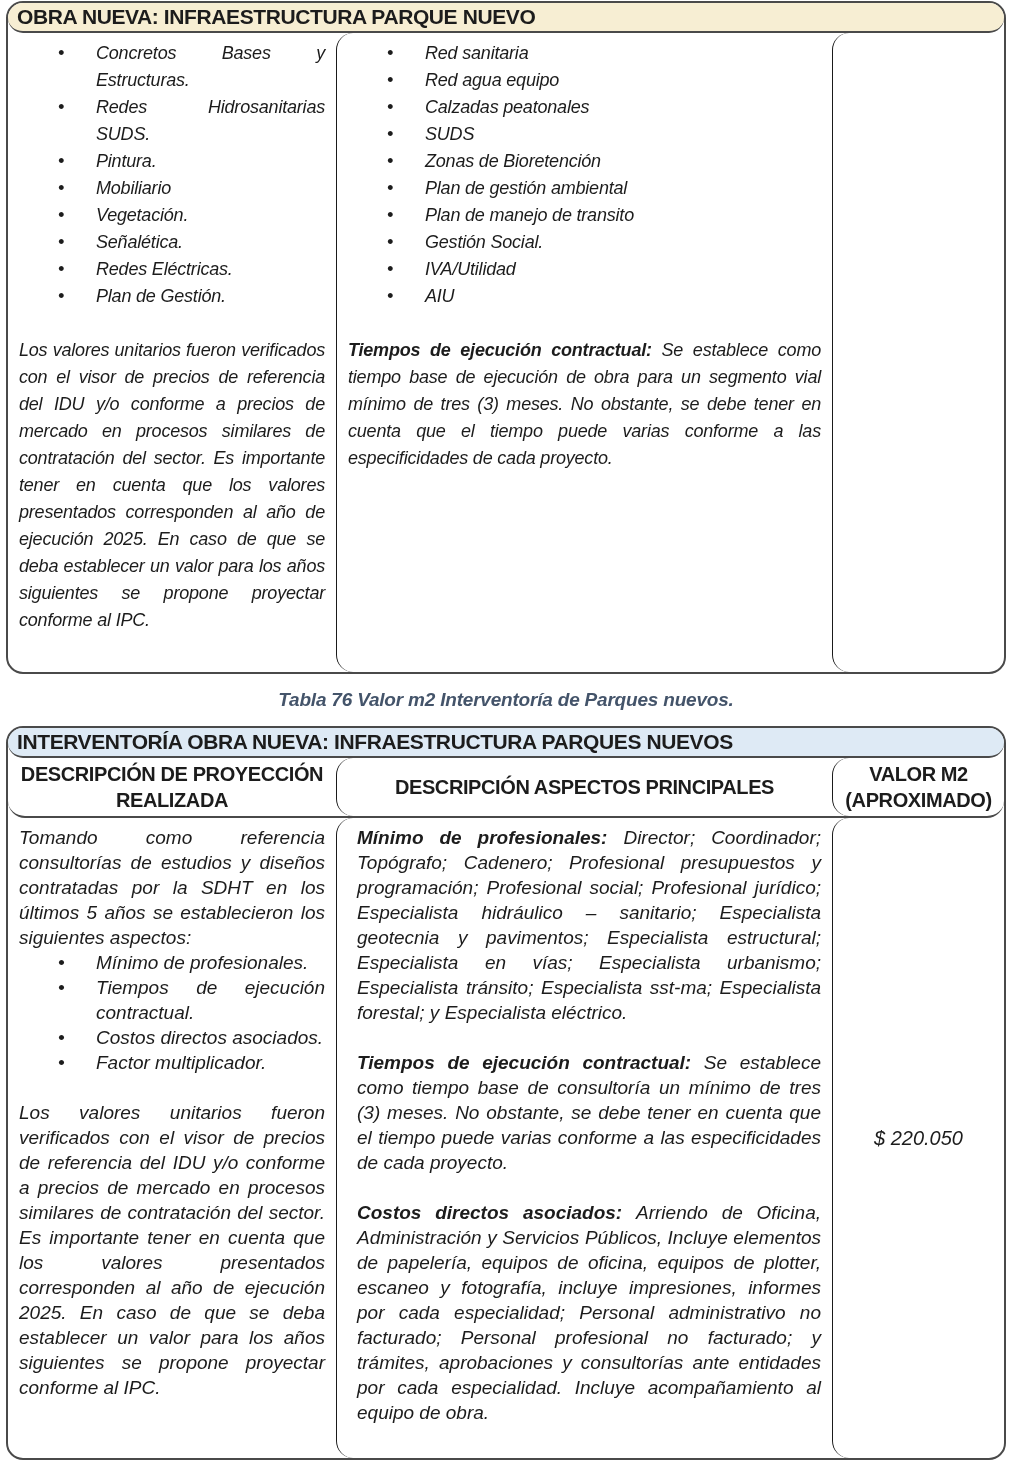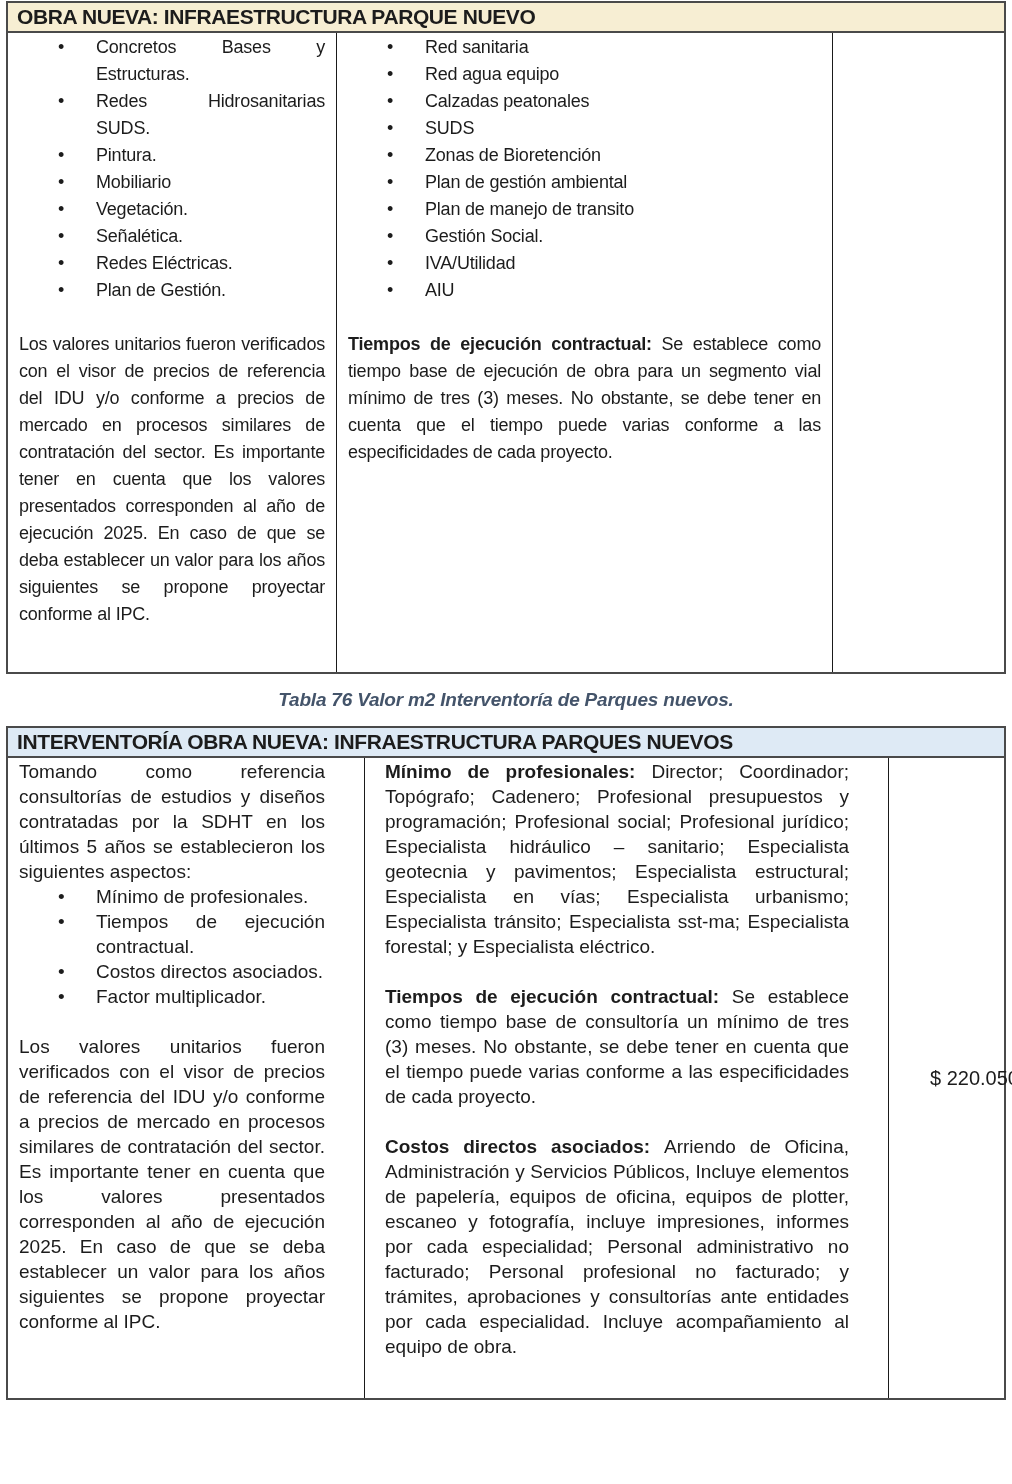--- a/index.html
+++ b/index.html
@@ -1,19 +1,19 @@
 <!DOCTYPE html>
 <html style="--cream: #F7EED3; --blue: #DEEAF5; --caption: #44546A; --border: #4a4a4a; --text: #1c1c1c;"><head>
 <meta charset="utf-8">
 <style>
   :root{
     --cream:#F7EED3; --blue:#DEEAF5; --caption:#44546A;
     --border:#4a4a4a; --line:#1a1a1a; --text:#1c1c1c;
   }
-  *{box-sizing:border-box;}
+  *{box-sizing:border-box;border-radius:17px;}
   html,body{margin:0;padding:0;}
   body{
     width:1012px;height:1484px;background:#fff;
     font-family:"Liberation Sans", sans-serif;color:var(--text);
     -webkit-font-smoothing:antialiased;
   }
   .page{padding:1px 6px 0 6px;}
 
   .tbl{width:1000px;border:2px solid var(--border);background:#fff;}
   .tbl-title{
@@ -33,22 +33,22 @@
   .hcell{
     display:flex;align-items:center;justify-content:center;
     text-align:center;padding:3px 6px;min-height:54px;
     font-weight:700;font-size:20px;line-height:26px;letter-spacing:-0.4px;
     font-stretch:condensed;
   }
   .hcell + .hcell{border-left:1px solid var(--line);}
 
   .t-body{display:grid;grid-template-columns:328px 496px 172px;}
   .t1 .t-body{height:639px;}
-  .t2 .t-body{height:640px;gap:28px;}
-  .cell{padding:1px 11px;overflow:hidden;}
+  .t2 .t-body{height:640px;}
+  .cell{padding:7px 11px;overflow:hidden;font-style:italic;}
   .cell + .cell{border-left:1px solid var(--line);}
 
   .t1 .cell{font-size:18px;line-height:27px;letter-spacing:-0.2px;}
   .t2 .cell{font-size:19px;line-height:25px;}
 
   p{margin:0;text-align:justify;}
   b{font-weight:700;}
 
   ul.bullets{list-style:none;margin:0;padding:0 0 0 33px;}
   ul.bullets li{position:relative;padding-left:44px;text-align:justify;}
@@ -114,20 +114,25 @@
           </div>
       </div>
       <div class="cell"></div>
     </div>
   </div>
 
   <div class="caption">Tabla 76 Valor m2 Interventoría de Parques nuevos.</div>
 
   <div class="tbl t2">
     <div class="tbl-title">INTERVENTORÍA OBRA NUEVA: INFRAESTRUCTURA PARQUES NUEVOS</div>
+    <div class="t-head">
+      <div class="hcell">DESCRIPCIÓN DE PROYECCIÓN REALIZADA</div>
+      <div class="hcell">DESCRIPCIÓN ASPECTOS PRINCIPALES</div>
+      <div class="hcell">VALOR M2 (APROXIMADO)</div>
+    </div>
     <div class="t-body">
       <div class="cell">
         <p class="intro">Tomando como referencia consultorías de estudios y diseños contratadas por la SDHT en los últimos 5 años se establecieron los siguientes aspectos:</p>
         <ul class="bullets">
             <li>Mínimo de profesionales.</li>
             <li>Tiempos de ejecución contractual.</li>
             <li>Costos directos asociados.</li>
             <li>Factor multiplicador.</li>
           </ul>
         <div class="paras">

